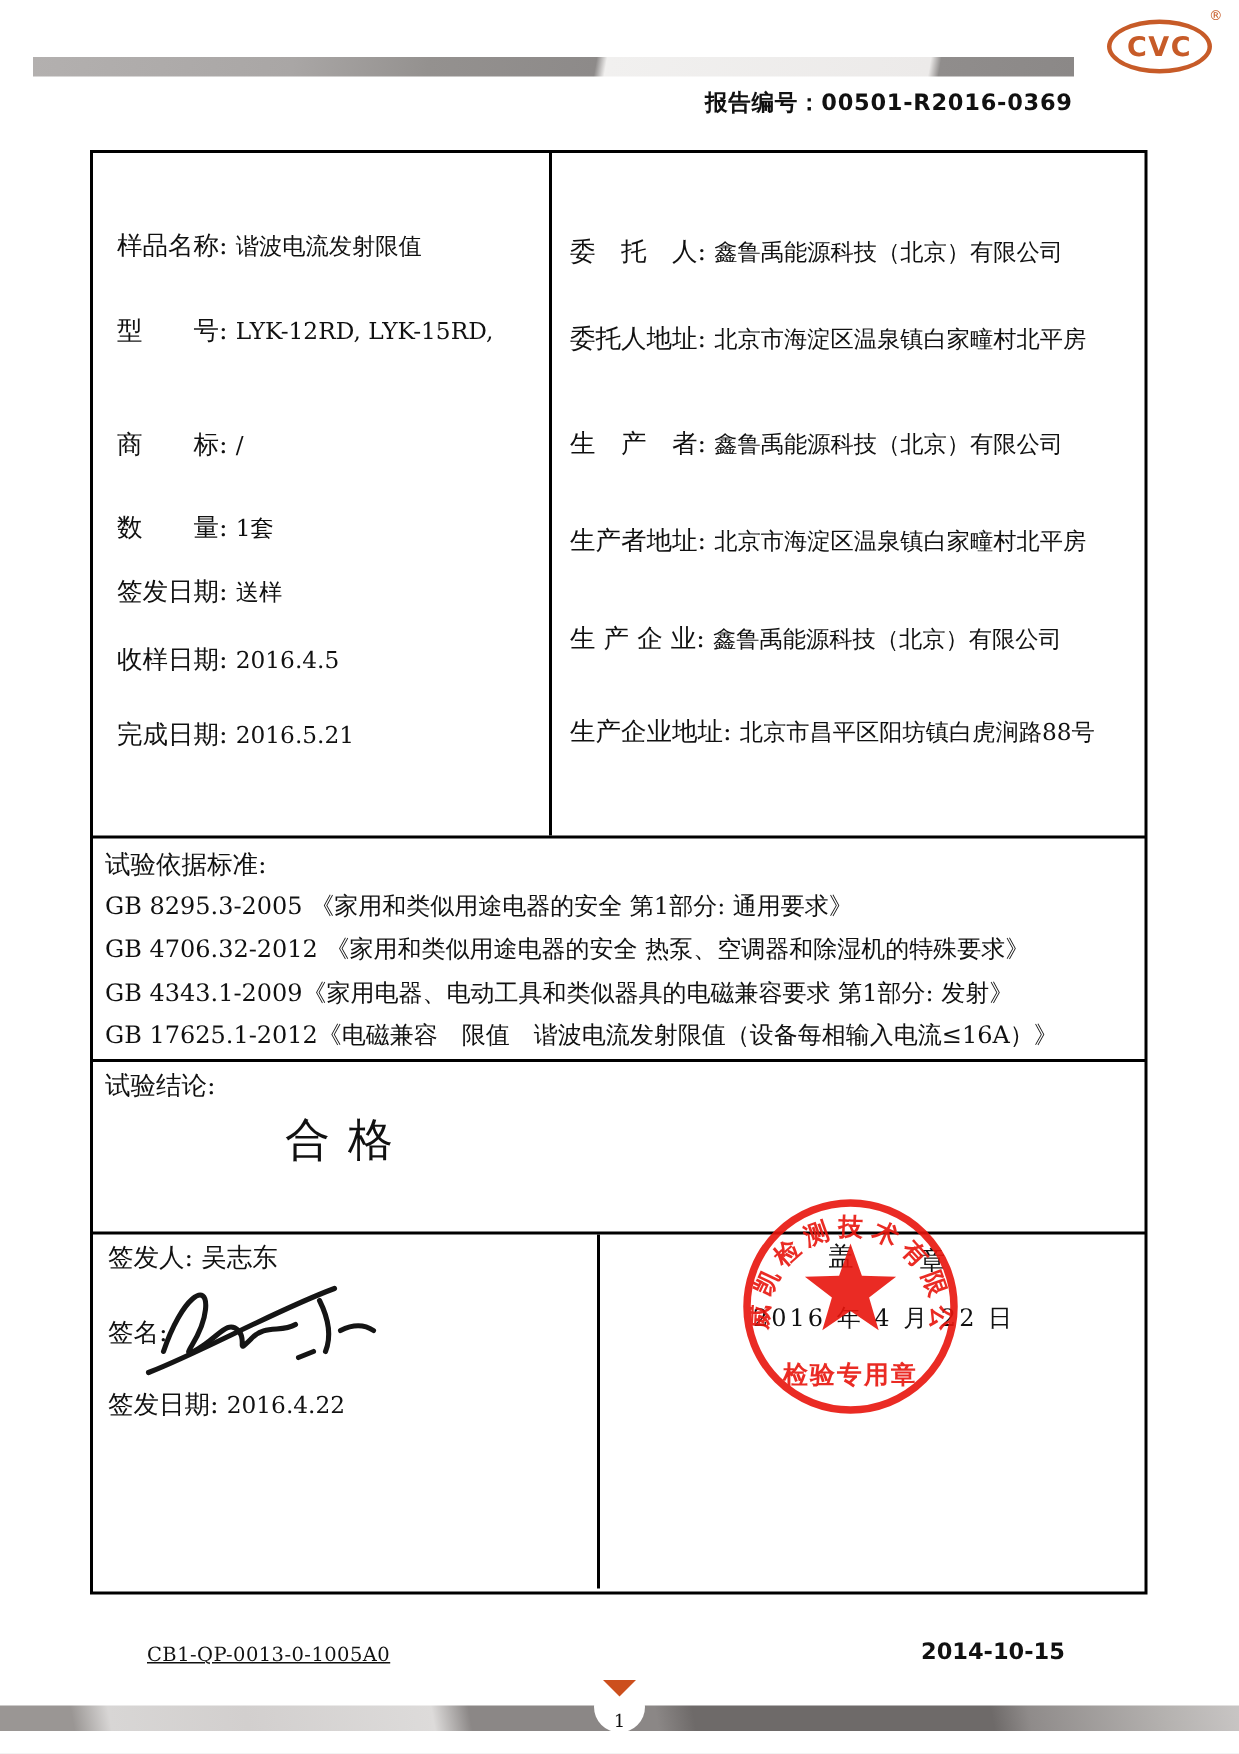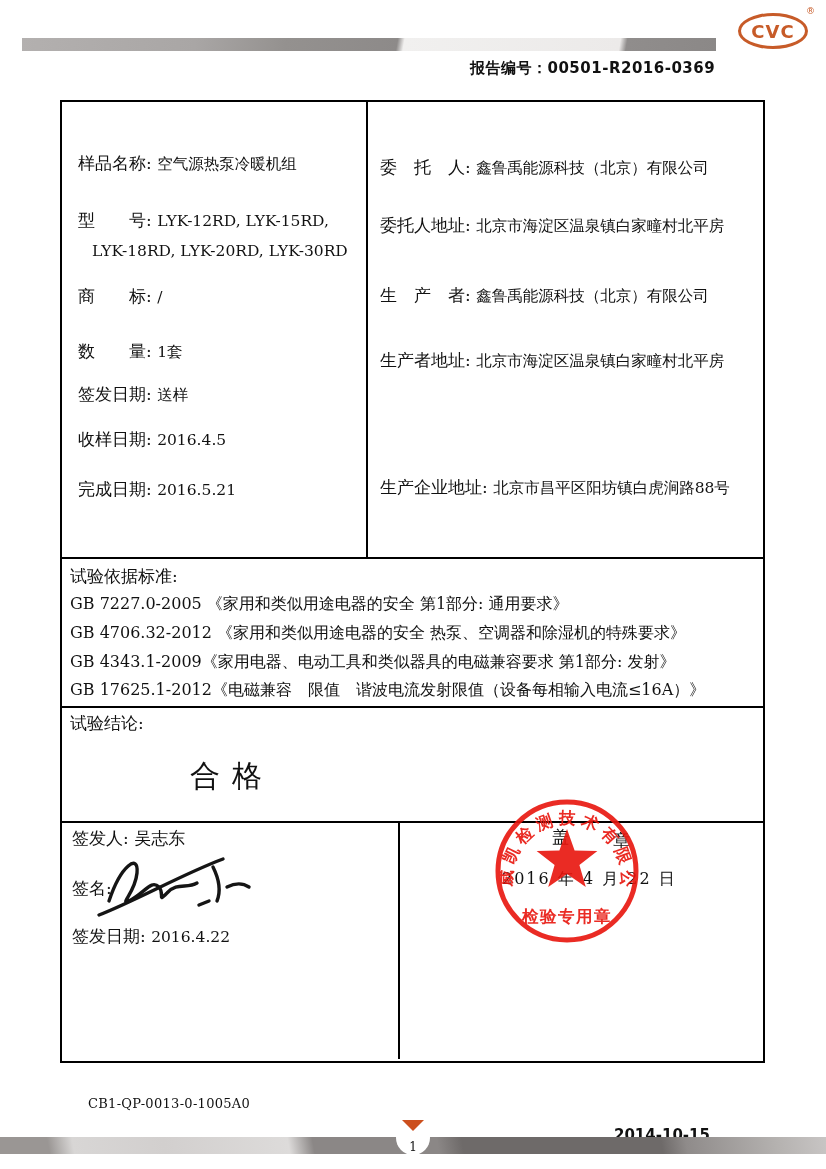--- a/index.html
+++ b/index.html
@@ -29,34 +29,34 @@
   .h1{left:62px;top:557px;width:702px;height:2px;}
   .h2{left:62px;top:706px;width:702px;height:2px;}
   .h3{left:62px;top:821px;width:702px;height:2px;}
   .v2{left:398px;top:823px;width:2px;height:236px;}
 
   .lab{font-size:17px;text-align:center;}
   .val{font-size:15.5px;}
   .row{font-size:17px;}
 
   .std{font-size:16px;}
-  .conc-val{font-size:30px;letter-spacing:12px;margin-top:16px;}
+  .conc-val{font-size:30px;letter-spacing:12px;}
 
   
   .sig-svg{left:95px;top:843px;}
 
   
   .seal-hint{font-size:17px;}
   .seal-date{font-size:16px;letter-spacing:2px;}
   .stamp{left:492px;top:796px;width:150px;height:150px;opacity:.9;}
 
   
-  .doc-code{left:88px;top:1096px;font-size:13px;letter-spacing:.3px;}
+  .doc-code{left:98px;top:1096px;font-size:13px;letter-spacing:.3px;text-decoration:underline;}
   .foot-date{left:614px;top:1092px;font-size:15px;font-weight:bold;
-    font-family:"DejaVu Sans","Liberation Sans",sans-serif;margin-top:34px;}
+    font-family:"DejaVu Sans","Liberation Sans",sans-serif;}
   .bottombar{left:0;top:1137px;width:826px;height:17px;
     background:linear-gradient(80deg,#9a9694 0%,#9a9694 6%,#d8d6d5 9%,#d2cfce 20%,#dddbda 35%,
       #8b8786 38%,#8b8786 53%,#6e6a69 56%,#6e6a69 80%,#8f8b8a 83%,#b5b2b0 94%,#c8c5c4 100%);}
   .page-notch{left:396px;top:1121px;width:34px;height:34px;border-radius:50%;background:#fff;
     display:flex;align-items:flex-end;justify-content:center;}
   .page-num{font-size:12px;line-height:16px;}
   .tri{left:402px;top:1120px;width:0;height:0;
     border-left:11px solid transparent;border-right:11px solid transparent;border-top:11px solid #cc4f1d;}
 </style>
 </head>
@@ -71,28 +71,25 @@
 
   <div class="abs frame"></div>
   <div class="abs ln v1"></div>
   <div class="abs ln h1"></div>
   <div class="abs ln h2"></div>
   <div class="abs ln h3"></div>
   <div class="abs ln v2"></div>
 
   <div class="abs row" style="left:78px;top:152px">
     <span class="lab">样品名称:</span>
-    <span class="val">空气源热泵冷暖机组</span>
+    <span class="val">谐波电流发射限值</span>
   </div>
   <div class="abs row" style="left:78px;top:209px">
     <span class="lab">型　　号:</span>
     <span class="val">LYK-12RD, LYK-15RD,</span>
-  </div>
-  <div class="abs row" style="left:92px;top:240px">
-    <span class="val">LYK-18RD, LYK-20RD, LYK-30RD</span>
   </div>
   <div class="abs row" style="left:78px;top:285px">
     <span class="lab">商　　标:</span>
     <span class="val">/</span>
   </div>
   <div class="abs row" style="left:78px;top:340px">
     <span class="lab">数　　量:</span>
     <span class="val">1套</span>
   </div>
   <div class="abs row" style="left:78px;top:383px">
@@ -117,27 +114,31 @@
     <span class="val">鑫鲁禹能源科技（北京）有限公司</span>
   </div>
   <div class="abs row" style="left:380px;top:284px">
     <span class="lab">生　产　者:</span>
     <span class="val">鑫鲁禹能源科技（北京）有限公司</span>
   </div>
   <div class="abs row" style="left:380px;top:349px">
     <span class="lab">生产者地址:</span>
     <span class="val">北京市海淀区温泉镇白家疃村北平房</span>
   </div>
+  <div class="abs row" style="left:380px;top:414px">
+    <span class="lab">生 产 企 业:</span>
+    <span class="val">鑫鲁禹能源科技（北京）有限公司</span>
+  </div>
   <div class="abs row" style="left:380px;top:476px">
     <span class="lab">生产企业地址:</span>
     <span class="val">北京市昌平区阳坊镇白虎涧路88号</span>
   </div>
 
   <div class="abs lab" style="left:70px;top:565px">试验依据标准:</div>
-  <div class="abs std" style="left:70px;top:594px">GB 7227.0-2005 《家用和类似用途电器的安全 第1部分: 通用要求》</div>
+  <div class="abs std" style="left:70px;top:594px">GB 8295.3-2005 《家用和类似用途电器的安全 第1部分: 通用要求》</div>
   <div class="abs std" style="left:70px;top:623px">GB 4706.32-2012 《家用和类似用途电器的安全 热泵、空调器和除湿机的特殊要求》</div>
   <div class="abs std" style="left:70px;top:652px">GB 4343.1-2009《家用电器、电动工具和类似器具的电磁兼容要求 第1部分: 发射》</div>
   <div class="abs std" style="left:70px;top:680px">GB 17625.1-2012《电磁兼容　限值　谐波电流发射限值（设备每相输入电流≤16A）》</div>
 
   <div class="abs lab" style="left:70px;top:712px">试验结论:</div>
   <div class="abs conc-val" style="left:190px;top:740px">合格</div>
 
   <div class="abs row" style="left:72px;top:827px">
     <span class="lab">签发人:</span>
     <span class="lab">吴志东</span>

